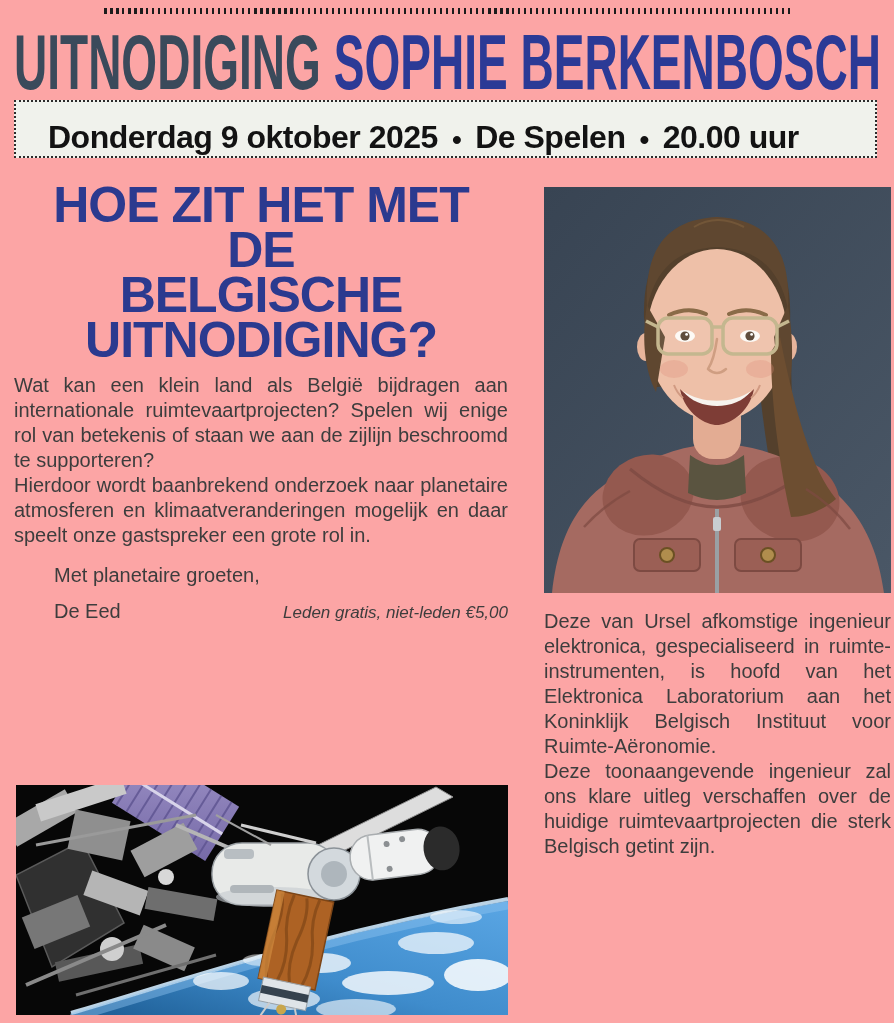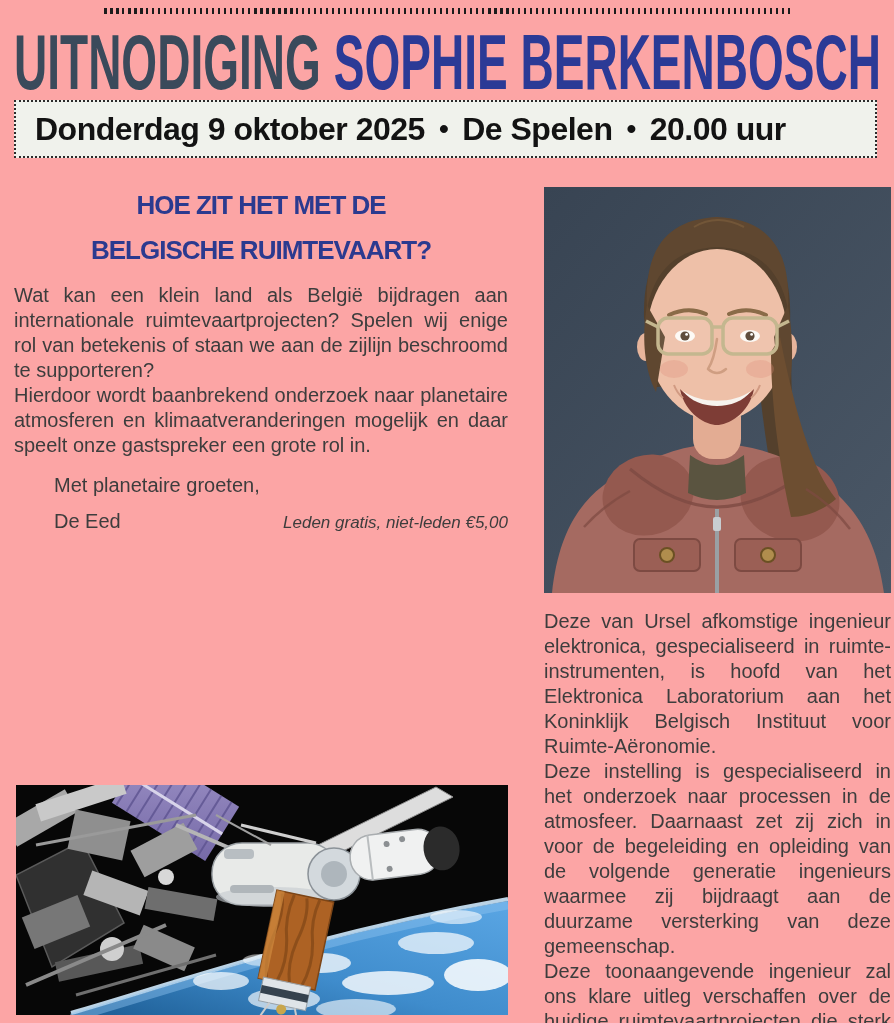--- a/index.html
+++ b/index.html
@@ -31,39 +31,39 @@
   }
   .main-title .t1 { color: #3a4a5b; }
   .main-title .t2 { color: #2b3a96; margin-left: 22px; }
   .event-bar {
     position: absolute;
     top: 100px; left: 14px;
     width: 863px; height: 58px;
     background: #f0f2ec;
     border: 2px dotted #2b2b2b;
     display: flex;
-    align-items: center;
-    padding-left: 19px;
+    align-items: flex-end;
+    padding-left: 32px;
     font-weight: 700;
     font-size: 32px;
     letter-spacing: -0.5px;
     color: #131313;
     white-space: nowrap;
   }
   .event-bar .bullet { margin: 0 14px; font-size: 28px; }
   .left-col {
     position: absolute;
     left: 14px; top: 183px;
     width: 494px;
   }
   .article-heading {
     text-align: center;
     color: #2b3a8f;
     font-weight: 700;
-    font-size: 26px;
+    font-size: 50px;
     line-height: 45px;
     letter-spacing: -1px;
     margin-bottom: 10px;
   }
   .left-col p.body, .right-col p.body {
     text-align: justify;
     font-size: 20px;
     line-height: 25px;
     color: #3d3d3d;
   }
@@ -109,21 +109,21 @@
     <span>Donderdag 9 oktober 2025</span>
     <span class="bullet">•</span>
     <span>De Spelen</span>
     <span class="bullet">•</span>
     <span>20.00 uur</span>
   </div>
 
   <div class="left-col">
     <h2 class="article-heading">
       <div>HOE ZIT HET MET DE</div>
-      <div>BELGISCHE RUIMTEVAART?</div>
+      <div>BELGISCHE UITNODIGING?</div>
     </h2>
     <p class="body">Wat kan een klein land als België bijdragen aan internationale ruimtevaartprojecten? Spelen wij enige rol van betekenis of staan we aan de zijlijn beschroomd te supporteren?</p>
     <p class="body">Hierdoor wordt baanbrekend onderzoek naar planetaire atmosferen en klimaatveranderingen mogelijk en daar speelt onze gastspreker een grote rol in.</p>
     <div class="closing-salutation">Met planetaire groeten,</div>
     <div class="signature-row">
       <span class="signature">De Eed</span>
       <span class="price-note">Leden gratis, niet-leden €5,00</span>
     </div>
   </div>
 
@@ -292,18 +292,17 @@
       <rect x="169" y="330" width="8" height="14" rx="2" fill="#c8cdd1"></rect>
       <rect x="90" y="352" width="66" height="32" rx="6" fill="#9b5f55" stroke="#7d4a42" stroke-width="2"></rect>
       <circle cx="123" cy="368" r="7" fill="#b08d4d" stroke="#6b5023" stroke-width="2"></circle>
       <rect x="191" y="352" width="66" height="32" rx="6" fill="#9b5f55" stroke="#7d4a42" stroke-width="2"></rect>
       <circle cx="224" cy="368" r="7" fill="#b08d4d" stroke="#6b5023" stroke-width="2"></circle>
       <path d="M40 340 Q60 318 86 304 M306 342 Q288 318 262 302" fill="none" stroke="#7d4a42" stroke-width="2.5" opacity="0.7"></path>
     </svg>
 
     <div class="profile-text">
       <p class="body">Deze van Ursel afkomstige ingenieur elektronica, gespecialiseerd in ruimte-instrumenten, is hoofd van het Elektronica Laboratorium aan het Koninklijk Belgisch Instituut voor Ruimte-Aëronomie.</p>
-      <p class="body">Deze instelling is gespecialiseerd in het onderzoek naar processen in de atmosfeer. Daarnaast zet zij zich in voor de begeleiding en opleiding van de volgende generatie ingenieurs waarmee zij bijdraagt aan de duurzame versterking van deze gemeenschap.</p>
       <p class="body">Deze toonaangevende ingenieur zal ons klare uitleg verschaffen over de huidige ruimtevaartprojecten die sterk Belgisch getint zijn.</p>
     </div>
   </div>
 
 </div>
 
 </body></html>

